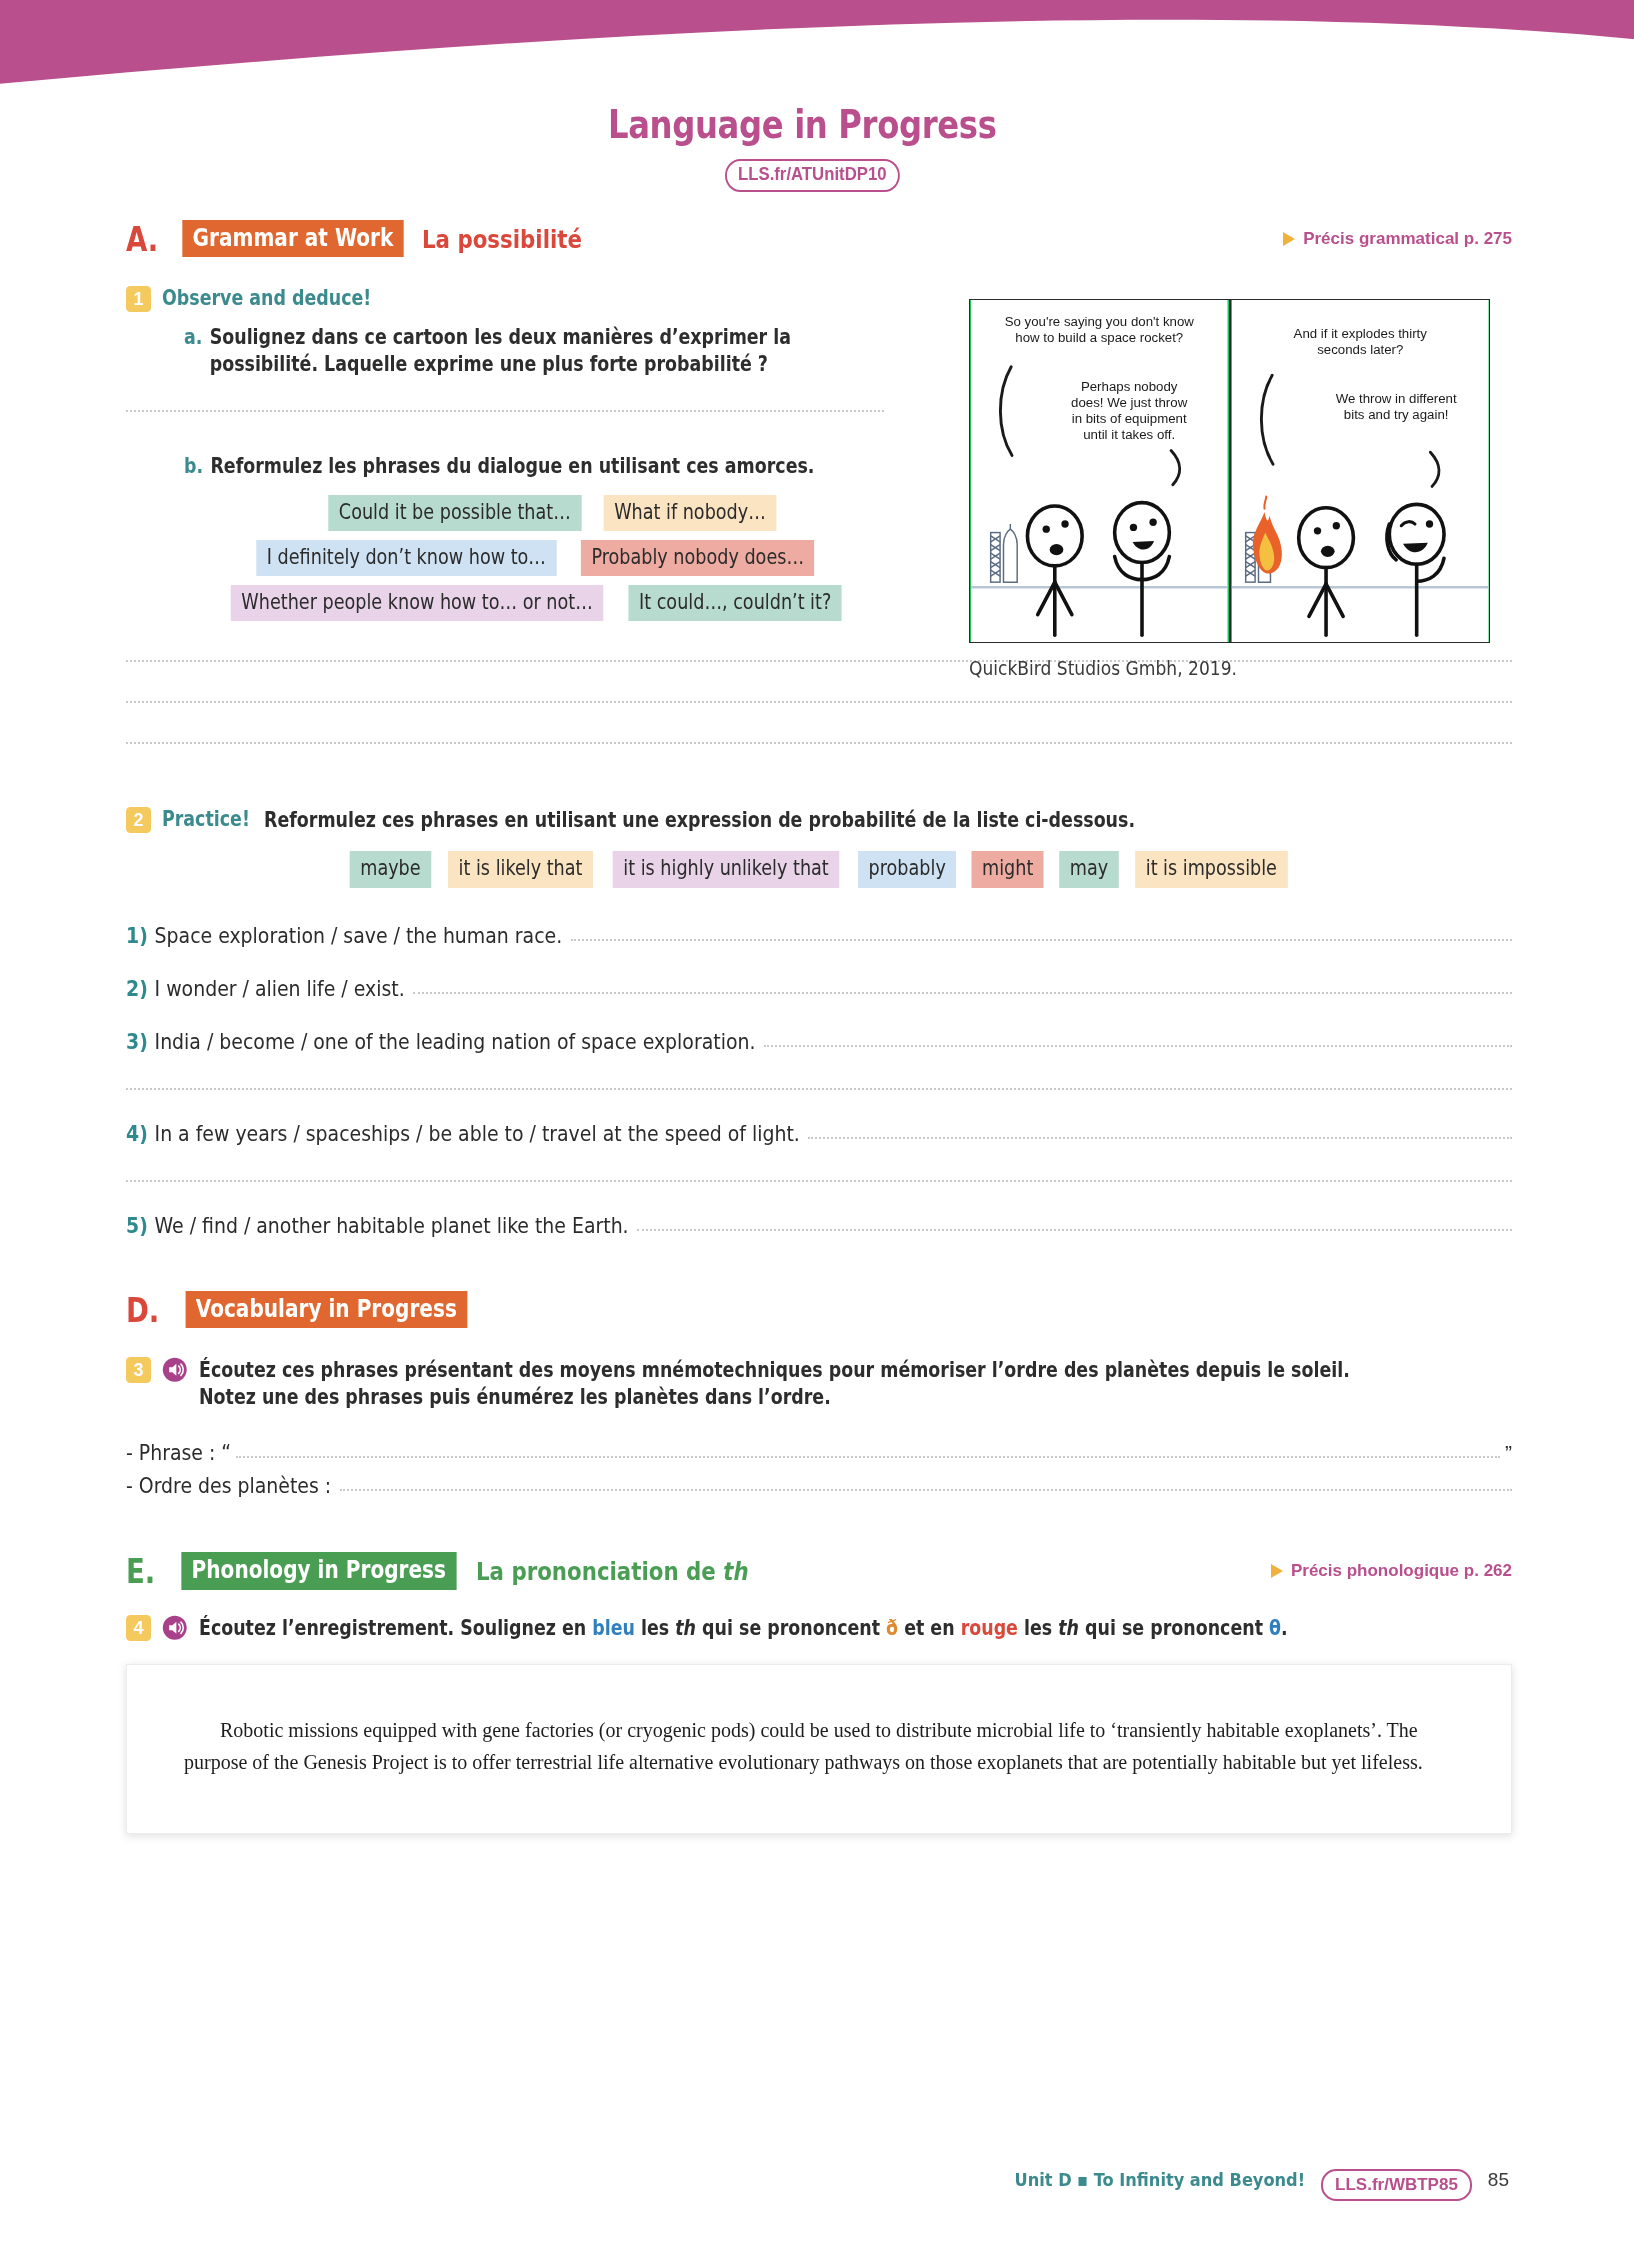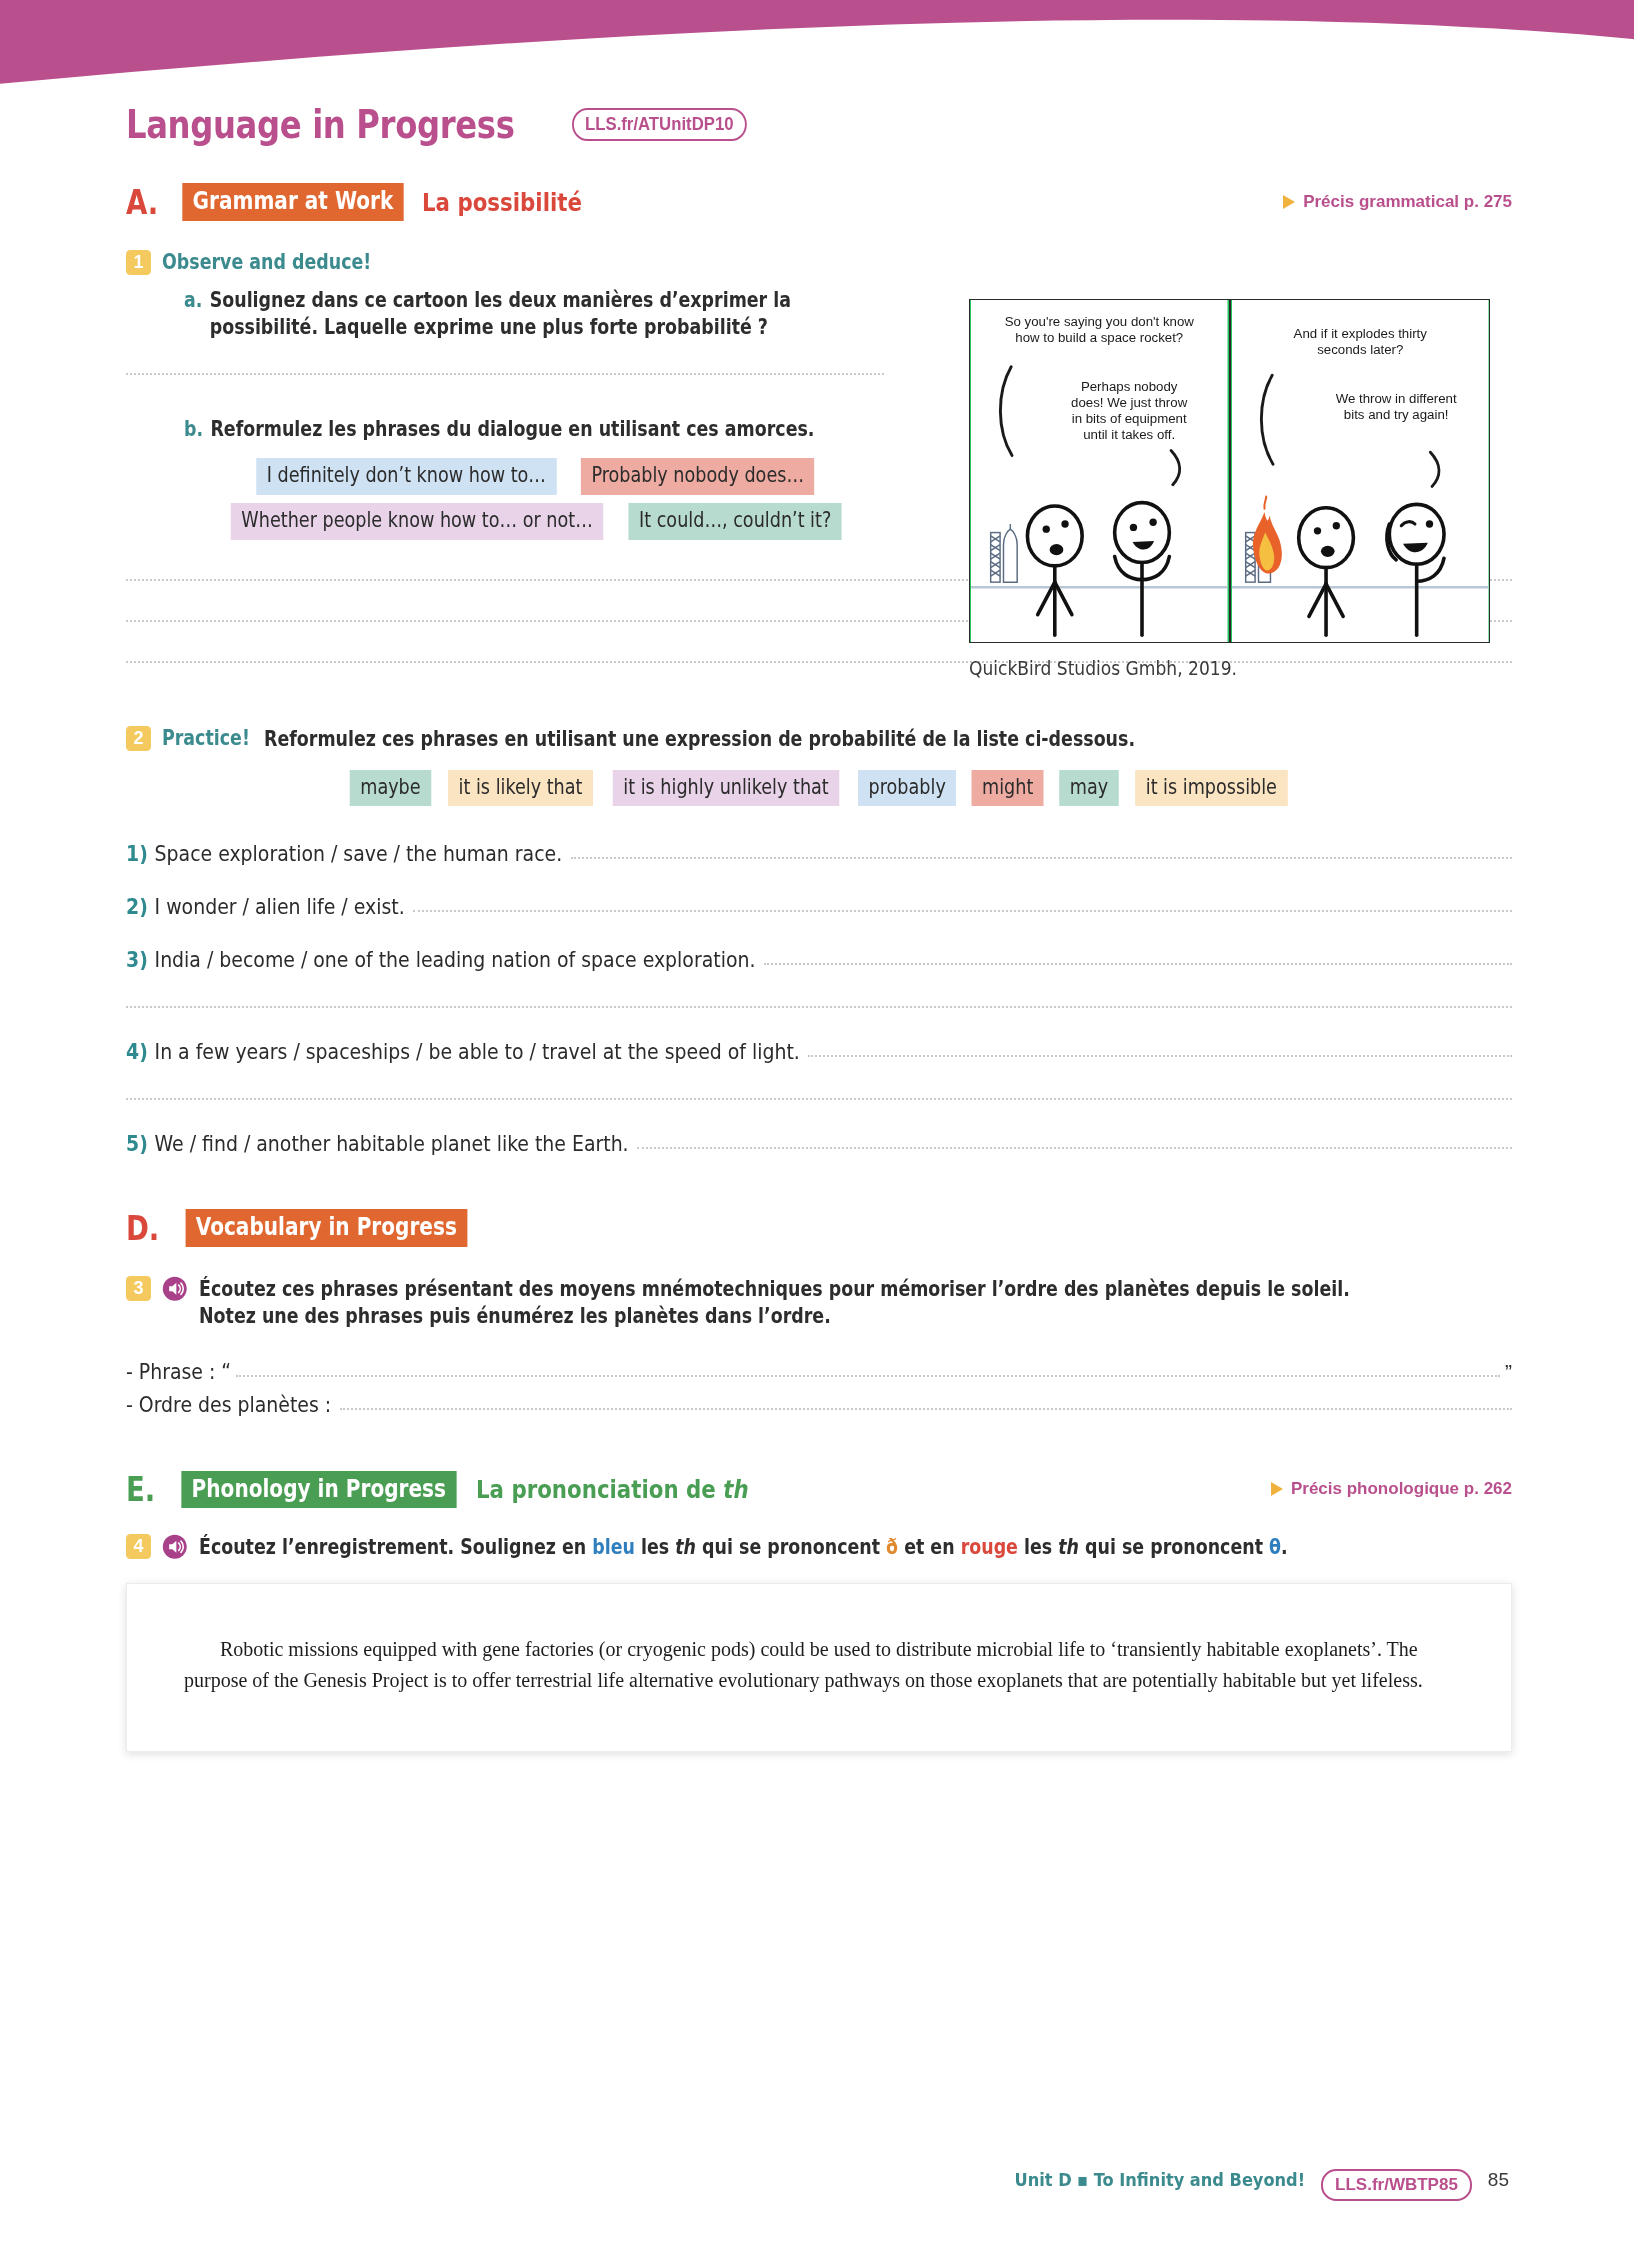--- a/index.html
+++ b/index.html
@@ -13,21 +13,21 @@
   }
   .page { position:relative; width:1635px; height:2261px; }
 
   
   .topwave { position:absolute; top:0; left:0; width:1635px; height:94px; }
 
   
   .content { position:absolute; left:126px; top:102px; width:1386px; }
 
   
-  .title-row { display:flex; align-items:center; gap:24px; margin-bottom:36px; }
+  .title-row { display:flex; align-items:center; gap:12px; margin-bottom:28px;flex-direction:column; }
   .title-main {
     font-family:"DejaVu Sans Condensed","Liberation Sans", sans-serif;
     font-weight:bold; font-size:39px; color:#b94f8c; letter-spacing:-0.4px;
     transform:scaleX(0.92); transform-origin:left center;
   }
   .title-code {
     border:2.1px solid #b94f8c; border-radius:17px;
     padding:3.4px 12px 4.3px 12px;
     color:#b94f8c; font-weight:bold; font-size:18px;
     font-family:"Liberation Sans", sans-serif;
@@ -199,20 +199,24 @@
       <div style="margin:32px 0 0 0; width:758px;" class="fullrule"></div>
 
       <div style="margin:41px 0 0 58px;">
         <div class="exbody" style="display:flex; gap:7.7px;">
           <span class="sub-letter">b.</span>
           <span>Reformulez les phrases du dialogue en utilisant ces amorces.</span>
         </div>
       </div>
 
       <div class="chips-rows">
+        <div class="chips-line" style="justify-content:center; padding-left:34px;">
+          <span class="chip" style="background:#b8dbd0;">Could it be possible that…</span>
+          <span class="chip" style="background:#fbe4c2;">What if nobody…</span>
+        </div>
         <div class="chips-line" style="justify-content:center;">
           <span class="chip" style="background:#cfe2f3;">I definitely don’t know how to…</span>
           <span class="chip" style="background:#eeaba2;">Probably nobody does…</span>
         </div>
         <div class="chips-line" style="justify-content:center;">
           <span class="chip" style="background:#e8d3e8;">Whether people know how to… or not…</span>
           <span class="chip" style="background:#b8dbd0;">It could…, couldn’t it?</span>
         </div>
       </div>
     </div>

